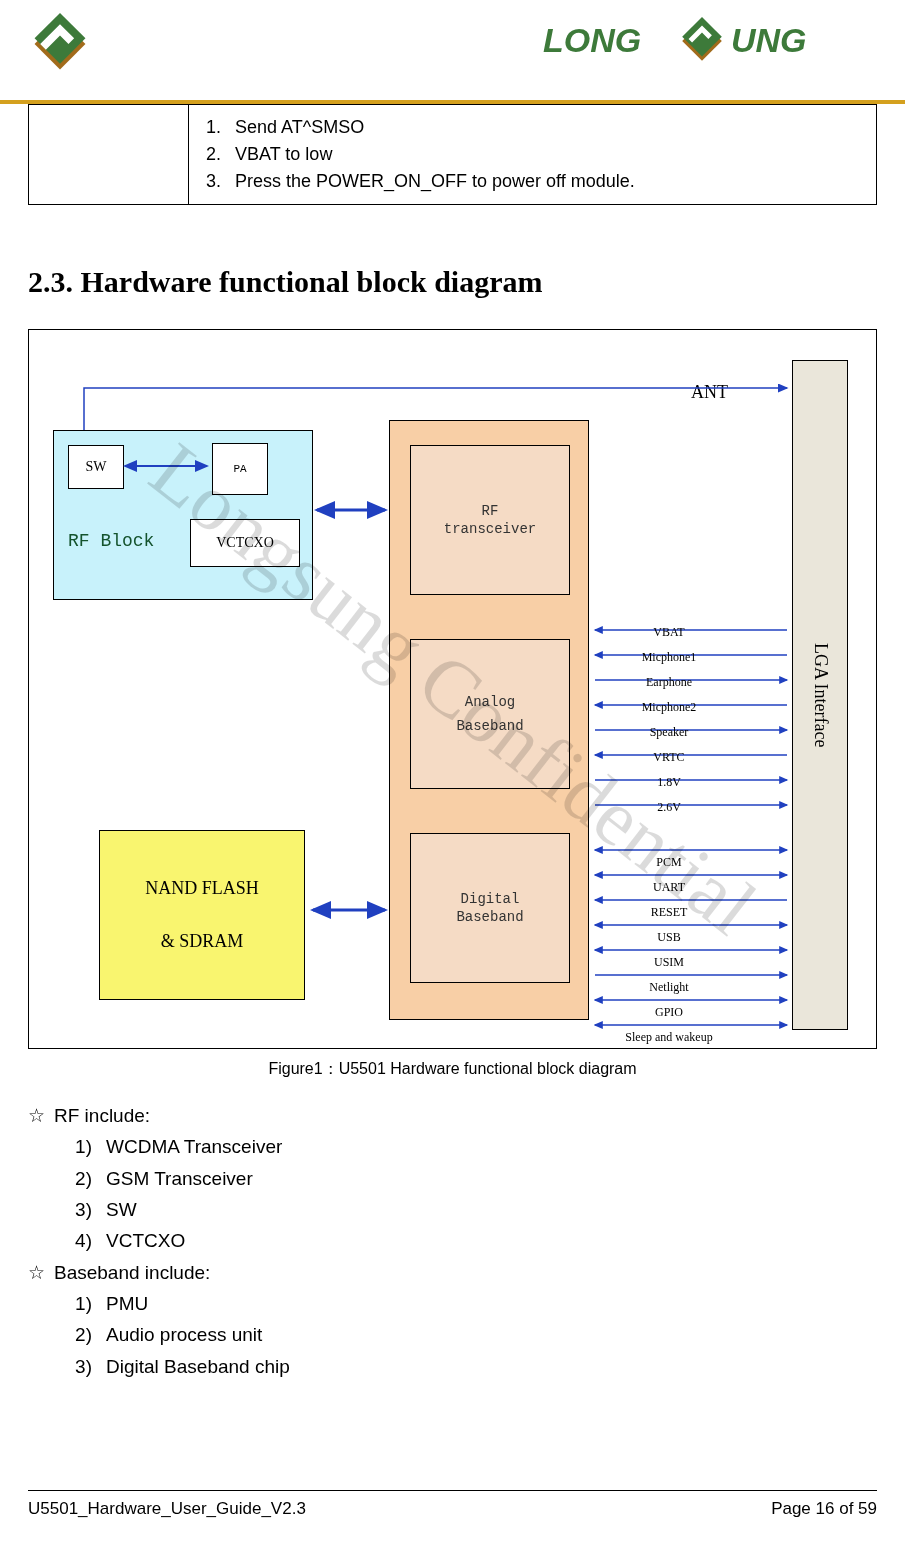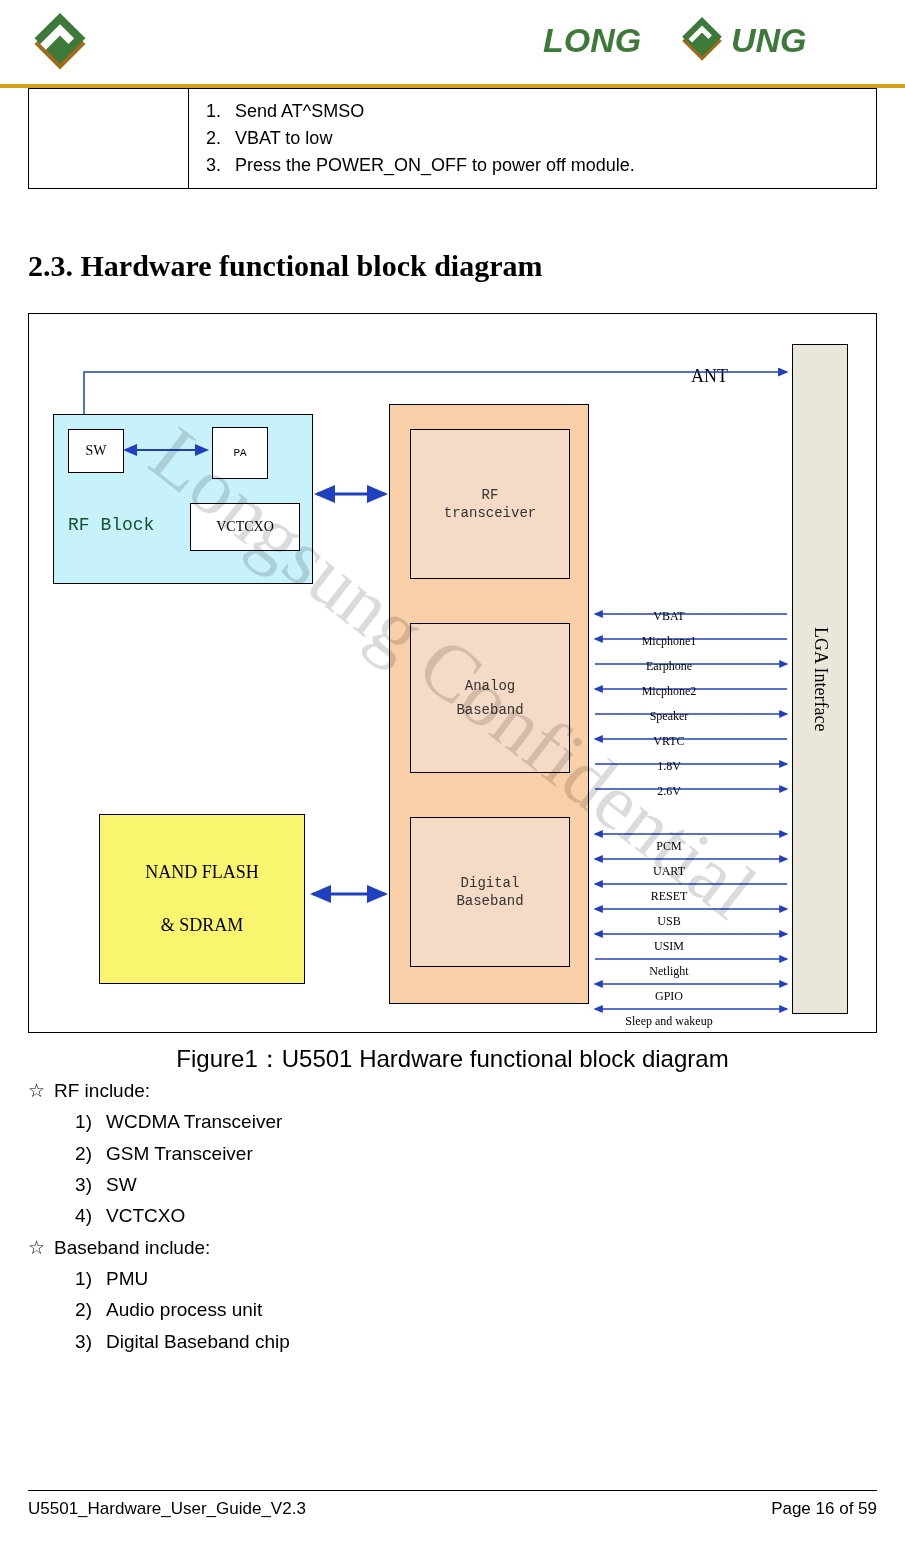--- a/index.html
+++ b/index.html
@@ -6,21 +6,21 @@
   body {
     font-family: Verdana, Arial, sans-serif;
     width: 905px;
     height: 1541px;
     background: #fff;
     position: relative;
     color: #000;
   }
   .header {
     position: relative;
-    height: 88px;
+    height: 104px;
     border-bottom: 4px solid #d4a01e;
   }
   .logo-left {
     position: absolute;
     left: 28px;
     top: 12px;
   }
   .logo-right {
     position: absolute;
     right: 32px;
@@ -189,23 +189,23 @@
     left: 570px;
     top: 290px;
     width: 140px;
     font-size: 12px;
     font-family: "Times New Roman", serif;
   }
   .sig-labels .grp1 div { height: 25px; line-height: 25px; text-align: center; }
   .sig-labels .gap { height: 30px; }
   .sig-labels .grp2 div { height: 25px; line-height: 25px; text-align: center; }
   .caption {
-    margin: 10px 28px 0;
+    margin: 10px 28px 20px;
     text-align: center;
-    font-size: 24px;
+    font-size: 16px;
   }
   .body-text {
     margin: 0 28px;
     font-size: 19px;
     line-height: 1.65;
   }
   .star-item { display: flex; gap: 8px; }
   .star { width: 18px; }
   .sub-list { padding-left: 36px; }
   .sub-list .row { display: flex; gap: 14px; }

